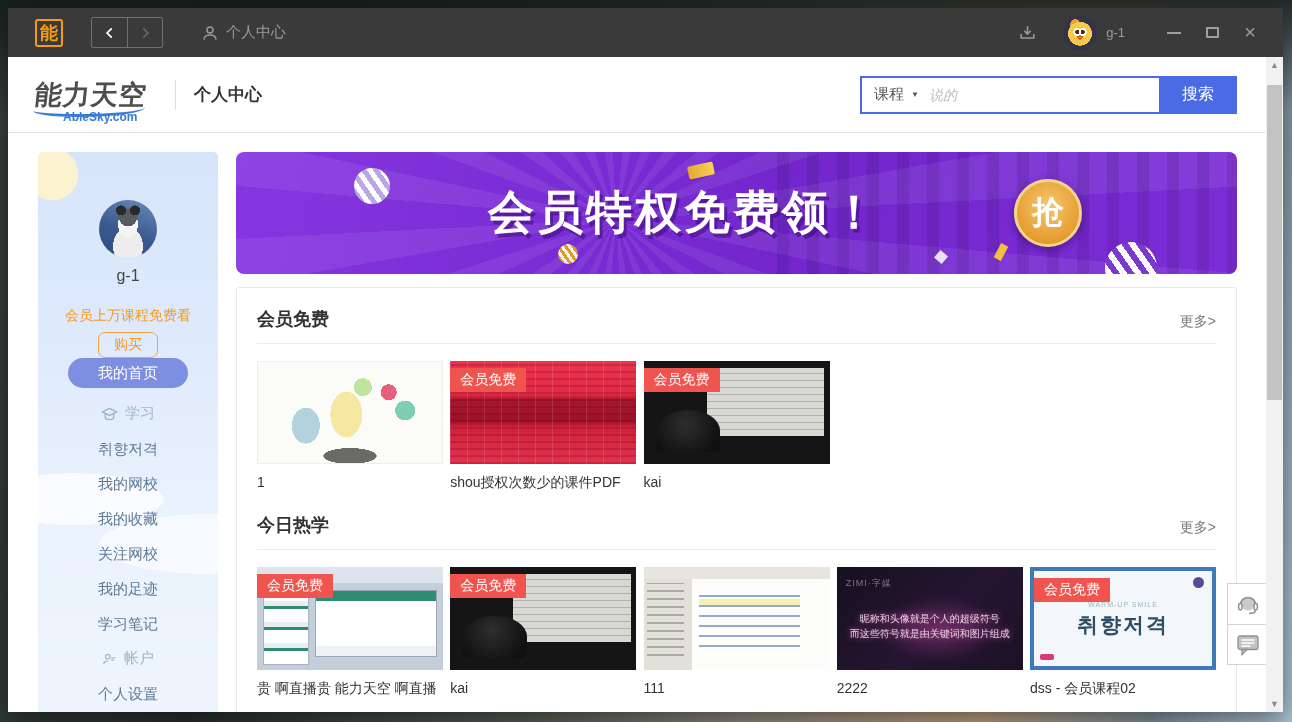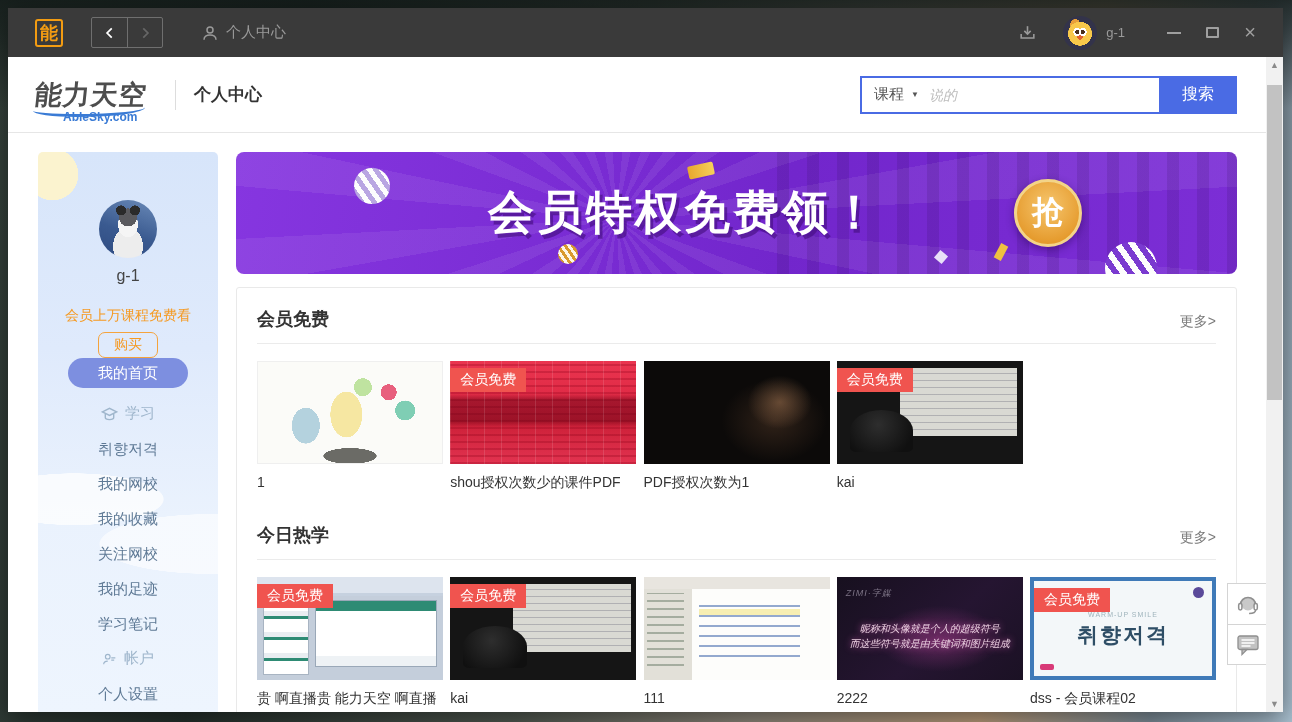--- a/index.html
+++ b/index.html
@@ -111,21 +111,21 @@
     background:radial-gradient(circle at 50% 38%,#f6c66e,#e59a2c 75%); border:3px solid #f3d488;
     box-shadow:0 3px 8px rgba(40,5,80,.45); display:flex; align-items:center; justify-content:center;
     color:#fff; font-size:32px; font-weight:bold; cursor:pointer; }
   .panel { margin-top:13px; background:#fff; border:1px solid #e9e9e9; border-radius:3px;
     padding:18px 20px 24px; min-height:430px; }
   .sec-head { display:flex; align-items:flex-end; justify-content:space-between; height:25px; }
   .sec-title { font-size:18px; font-weight:bold; color:#333; }
   .sec-more { font-size:14px; color:#7a7a7a; cursor:pointer; }
   .sec-divider { border:none; border-top:1px solid #ebebeb; margin-top:12px; }
   .cards { margin-top:17px; display:grid; grid-template-columns:repeat(5,186px); justify-content:space-between; }
-  .sec2 { margin-top:30px; }
+  .sec2 { margin-top:20px; }
   .card { cursor:pointer; }
   .thumb { position:relative; width:186px; height:103px; overflow:hidden; }
   .badge { position:absolute; top:7px; left:0; background:#f0544f; color:#fff; font-size:14px;
     padding:3px 10px; z-index:4; }
   .badge:empty { display:none; }
   .card-title { margin-top:10px; font-size:14px; color:#333; white-space:nowrap; overflow:hidden; }
   
   .art-cartoon { border:1px solid #efefef;
     background:
       radial-gradient(ellipse 44px 13px at 50% 93%, #6b6b66 0 60%, transparent 61%),
@@ -168,21 +168,21 @@
       linear-gradient(180deg,#e8e5df 0 12%, transparent 12%),
       linear-gradient(90deg,#e2e0d8 0 26%, #fdfdfb 26%); }
   .art-ide::before { content:""; position:absolute; left:30%; top:20%; width:54%; height:58%;
     background:
       linear-gradient(180deg, transparent 0 18%, rgba(246,237,170,.9) 18% 28%, transparent 28%),
       repeating-linear-gradient(0deg, rgba(60,100,170,.55) 0 2px, transparent 2px 10px); }
   .art-ide::after { content:""; position:absolute; left:2%; top:16%; width:20%; height:70%;
     background:repeating-linear-gradient(0deg, rgba(90,110,90,.45) 0 2px, transparent 2px 8px); }
   .art-zimi { background:
       radial-gradient(ellipse 82px 44px at 55% 60%, rgba(165,60,140,.5), transparent 75%),
-      linear-gradient(135deg,#17101f,#251531 55%,#1b1124); font-style: italic; }
+      linear-gradient(135deg,#17101f,#251531 55%,#1b1124); }
   .zimi-logo { position:absolute; left:9px; top:10px; font-size:9px; color:#7d7486; letter-spacing:1px; }
   .zimi-text { position:absolute; left:0; right:0; top:44px; text-align:center; font-size:10px;
     line-height:15px; color:#eacfe0; text-shadow:0 0 7px #c858a8; }
   .art-slide { background:#f3f7f9; border:4px solid #3f7ab8; }
   .art-slide::before { content:""; position:absolute; right:8px; top:6px; width:11px; height:11px;
     border-radius:50%; background:#5a4a9a; }
   .art-slide::after { content:""; position:absolute; left:6px; bottom:6px; width:14px; height:6px;
     background:#d83a78; border-radius:2px; }
   .slide-sub { position:absolute; left:0; right:0; top:30px; text-align:center; font-size:7px;
     color:#9fb4bc; letter-spacing:1px; }
@@ -323,26 +323,20 @@
           </div>
           <div class="card-title">1</div>
         </div>
         <div class="card">
           <div class="thumb art-rednoise">
             <span class="badge">会员免费</span>
           </div>
           <div class="card-title">shou授权次数少的课件PDF</div>
         </div>
         <div class="card">
-          <div class="thumb art-darkpray">
-            
-          </div>
-          <div class="card-title">PDF授权次数为1</div>
-        </div>
-        <div class="card">
           <div class="thumb art-whiteboard">
             <span class="badge">会员免费</span>
           </div>
           <div class="card-title">kai</div>
         </div>
       </div>
 
       <div class="sec-head sec2">
         <span class="sec-title">今日热学</span>
         <span class="sec-more">更多&gt;</span>

